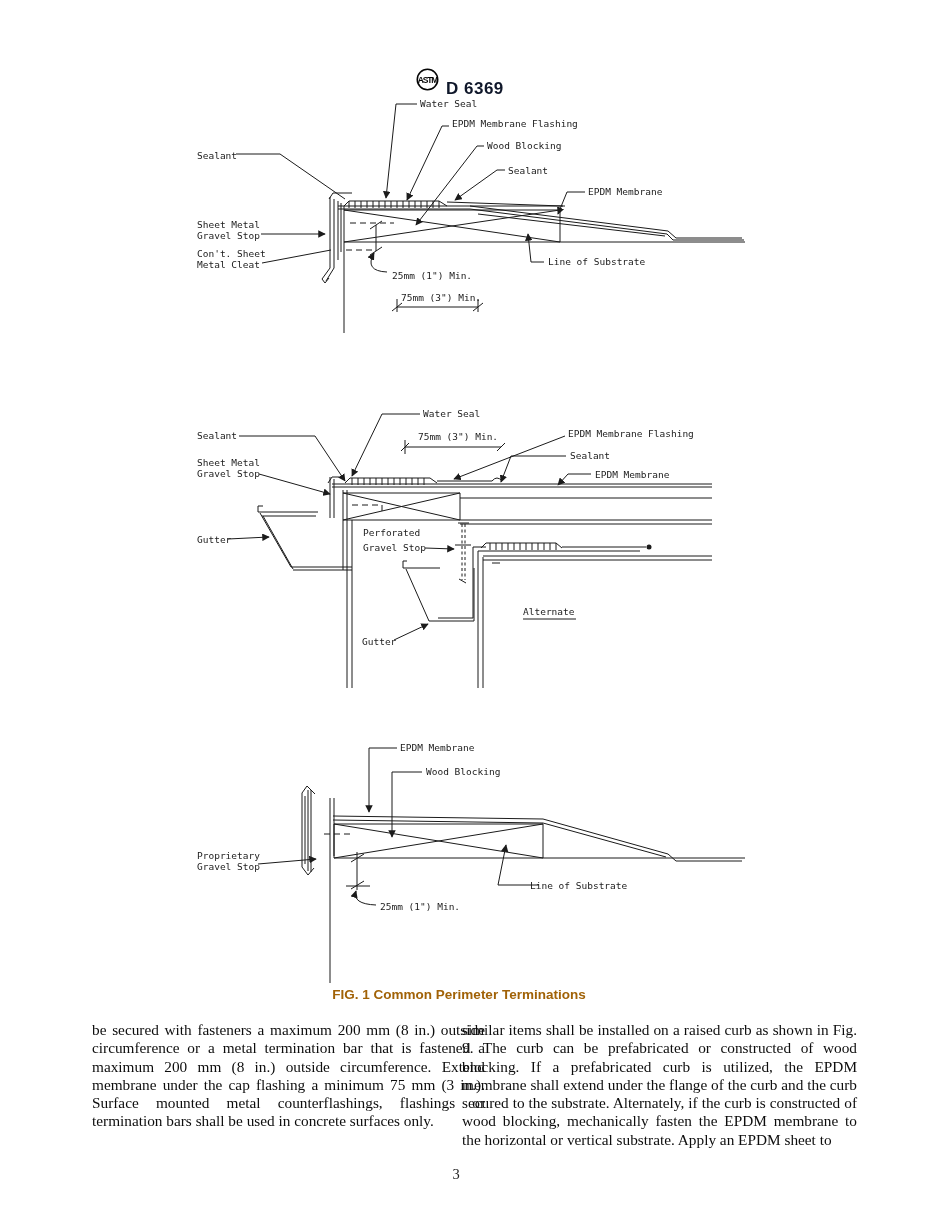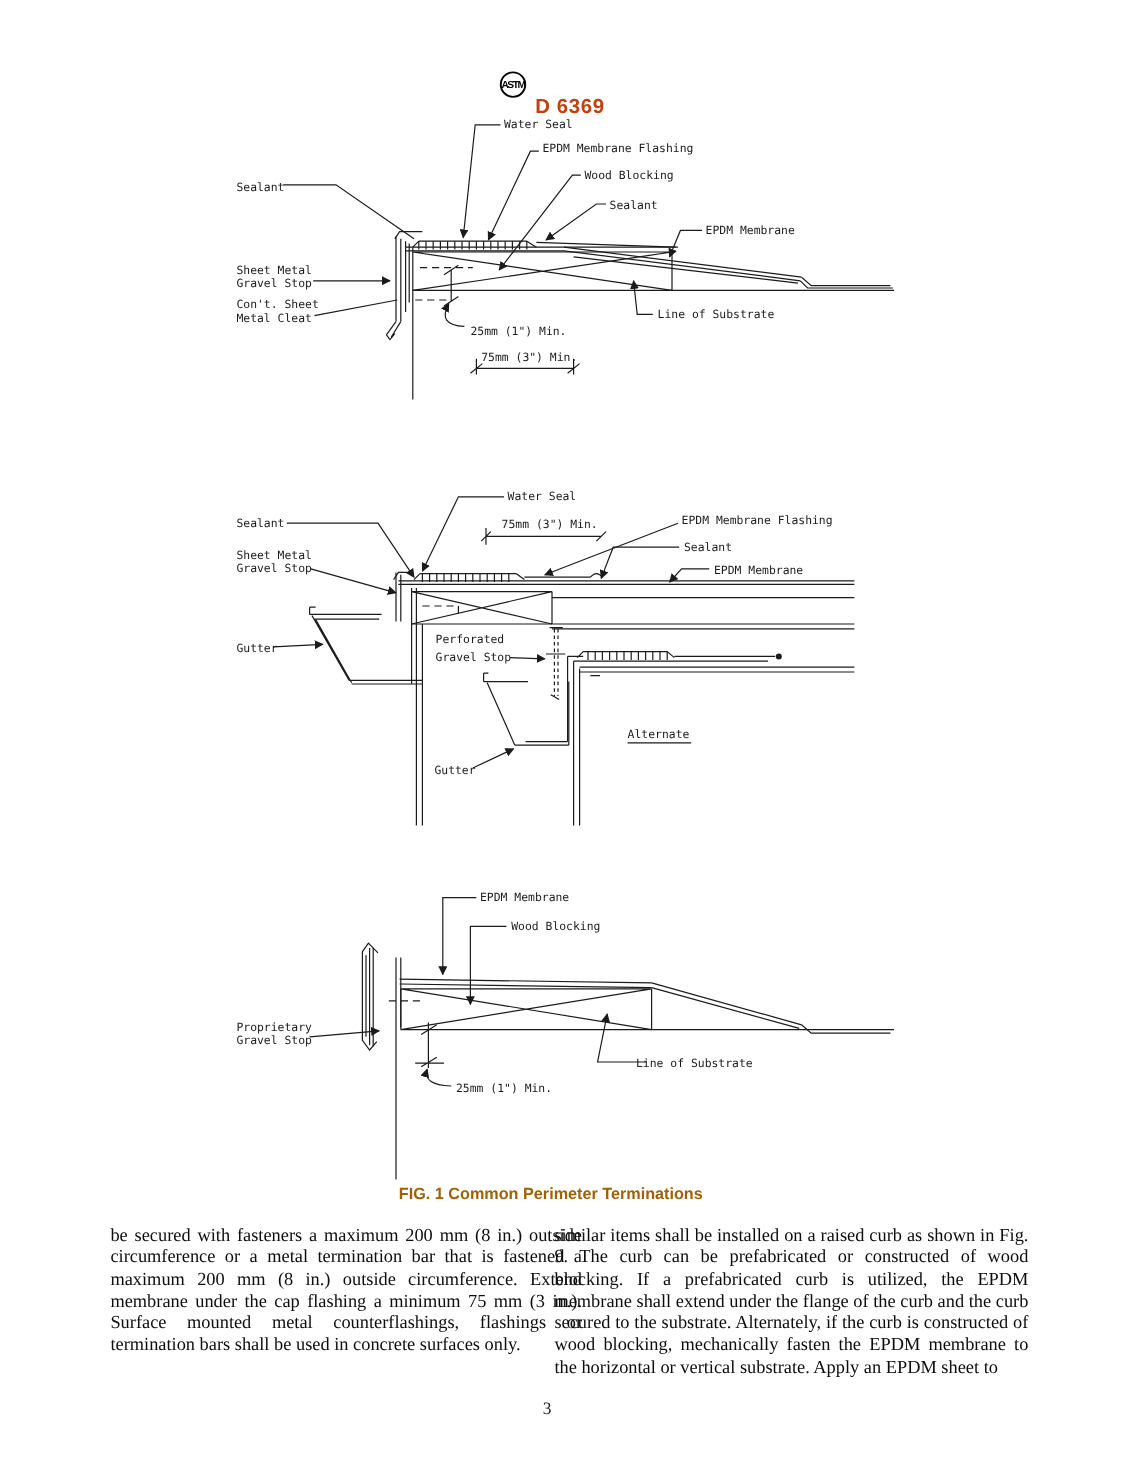--- a/index.html
+++ b/index.html
@@ -1,19 +1,19 @@
 <!DOCTYPE html>
 <html><head>
 <meta charset="utf-8">
 <style>
   html,body{margin:0;padding:0;background:#f2f2f2;}
   .page{position:relative;width:950px;height:1230px;background:#ffffff;overflow:hidden;
         font-family:"Liberation Serif", serif;color:#111;}
-  .hdr{position:absolute;top:59px;left:416px;display:flex;gap:7px;}
-  .hdr-title{font-family:"Liberation Sans", sans-serif;font-weight:bold;font-size:17px;color:#c2410c;letter-spacing:.5px;margin-top:20px;}
+  .hdr{position:absolute;top:59px;left:416px;display:flex;align-items:center;gap:7px;}
+  .hdr-title{font-family:"Liberation Sans", sans-serif;font-weight:bold;font-size:17px;color:#0f172a;letter-spacing:.5px;margin-top:20px;}
   .caption{position:absolute;top:987px;left:0;width:918px;text-align:center;
            font-family:"Liberation Sans", sans-serif;font-weight:bold;font-size:13.5px;color:#a16207;}
   .col{position:absolute;top:1021px;font-size:15.3px;line-height:18.3px;text-align:justify;color:#0d0d0d;}
   .col p{margin:0;}
   .col-left{left:64px;width:393px;margin-left:28px;}
   .col-right{left:462px;width:395px;font-family:Liberation Serif, serif;}
   .indent{text-indent:15px;}
   .pageno{position:absolute;top:1166px;left:0;width:912px;text-align:center;font-size:14.5px;color:#222;}
   svg.diag{position:absolute;}
   svg.diag path, svg.diag line, svg.diag circle{stroke:#1b1b1b;fill:none;stroke-width:1;}

